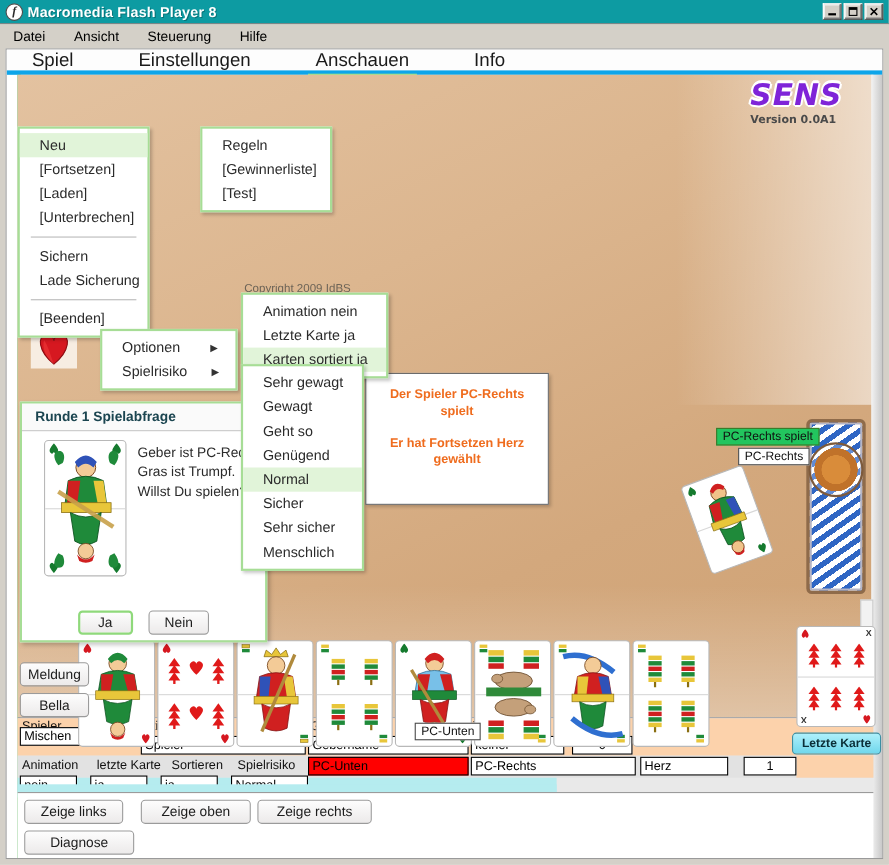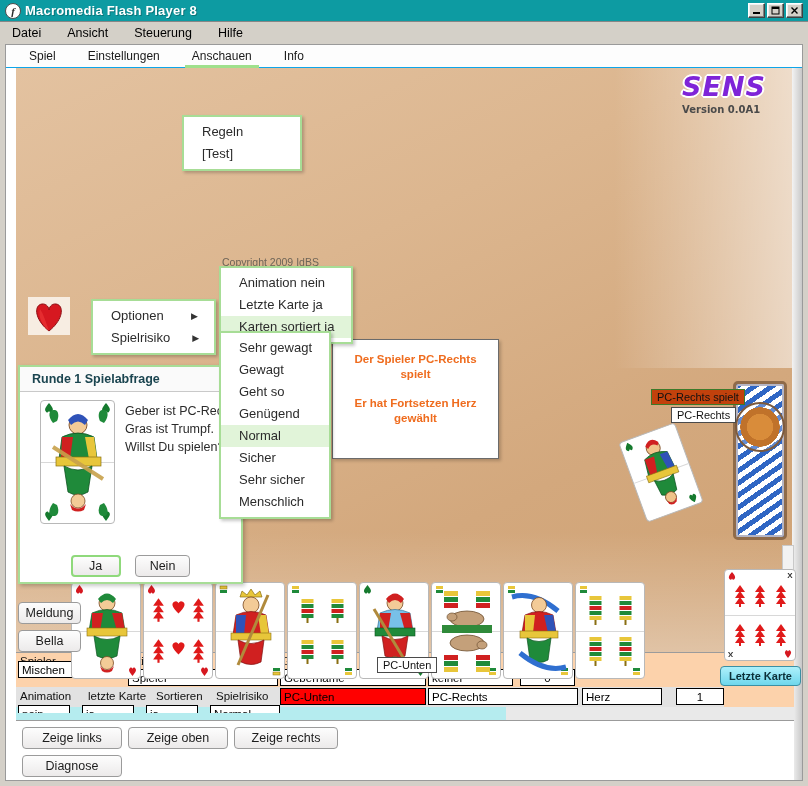--- a/index.html
+++ b/index.html
@@ -70,23 +70,23 @@
     position: absolute; left: 5px; top: 44px;
     width: 798px; height: 737px;
     background: #ffffff;
     border: 1px solid #9a9a9a;
     overflow: hidden;
   }
   .stage-menubar {
     position: absolute; left: 0; top: 0; width: 798px; height: 23px;
     background: #fdfdfd;
     display: flex; align-items: center;
-    padding-left: 20px; gap: 26px;
-    font-size: 12px; color: #1a1a1a;
-    border-bottom: 1px solid #0ea5e9;
+    padding-left: 20px; gap: 53px;
+    font-size: 17px; color: #1a1a1a;
+    border-bottom: 4px solid #0ea5e9;
   }
   .stage-menubar .smi { position: relative; padding: 1px 3px; cursor: default; }
   .stage-menubar .smi.active::after {
     content: ""; position: absolute; left: -4px; right: -4px; bottom: -5px;
     height: 4px; background: #9fe08c;
   }
 
   
   .board {
     position: absolute; left: 10px; top: 23px;
@@ -241,21 +241,21 @@
     background: radial-gradient(circle, #d98c3a 0 40%, #c0722a 41% 60%, rgba(255,255,255,.25) 61%);
     border:2px solid #7d5a3c;
   }
 
   .label-chip {
     position: absolute;
     background: #ffffff; border: 1px solid #4a4a4a;
     font-size: 11px; padding: 1px 5px; color: #111;
     white-space: nowrap; z-index: 20;
   }
-  .label-chip.green { background: #c2410c; border-color:#3c7a2a; font-weight:normal; }
+  .label-chip.green { background: #22c55e; border-color:#3c7a2a; font-weight:normal; }
 
   .heart-icon {
     position: absolute; left: 22px; top: 252px;
     width: 42px; height: 38px;
     background: #f7ede2;
     z-index: 12;
   }
 
   
   .side-btns { position: absolute; left: 12px; top: 557px; z-index: 14; }
@@ -805,23 +805,35 @@
           <div>Gras ist Trumpf.</div>
           <div>Willst Du spielen?</div>
         </div>
       </div>
       <div class="dialog-btns">
         <div class="btn hl">Ja</div>
         <div class="btn">Nein</div>
       </div>
     </div>
 
+    <div class="dd" style="left:10px; top:70px; width:120px;">
+      <div class="dd-item sel">Neu</div>
+      <div class="dd-item">[Fortsetzen]</div>
+      <div class="dd-item">[Laden]</div>
+      <div class="dd-item">[Unterbrechen]</div>
+      <div class="dd-sep"></div>
+      <div class="dd-item">Sichern</div>
+      <div class="dd-item">Lade Sicherung</div>
+      <div class="dd-sep"></div>
+      <div class="dd-item">[Beenden]</div>
+    </div>
 
     <div class="dd" style="left:176px; top:70px; width:120px;">
       <div class="dd-item">Regeln</div>
+      <div class="dd-item">[Gewinnerliste]</div>
       <div class="dd-item">[Test]</div>
     </div>
 
     <div class="dd" style="left:85px; top:254px; width:125px;">
       <div class="dd-item">
         <span>Optionen</span>
         <span class="dd-arrow">▶</span>
       </div>
       <div class="dd-item">
         <span>Spielrisiko</span>
@@ -885,20 +897,20 @@
       <div class="band-cyan" style="left:0; top:54px; width:490px; height:14px;"></div>
       <div class="field" style="left:2px;   top:52px; width:52px;">nein</div>
       <div class="field" style="left:66px;  top:52px; width:52px;">ja</div>
       <div class="field" style="left:130px; top:52px; width:52px;">ja</div>
       <div class="field" style="left:194px; top:52px; width:70px;">Normal</div>
     </div>
 
     <div style="position:absolute;left:10px;top:668px;width:490px;height:12px;background:#b5ecef;"></div>
 
     <div class="bottom-panel">
-      <div class="btn" style="left:6px;   top:6px;  width:100px;">Zeige links</div>
+      <div class="btn" style="left:6px;   top:6px;  width:90px;">Zeige links</div>
       <div class="btn" style="left:112px; top:6px;  width:100px;">Zeige oben</div>
       <div class="btn" style="left:218px; top:6px;  width:104px;">Zeige rechts</div>
       <div class="btn" style="left:6px;   top:34px; width:100px;">Diagnose</div>
     </div>
 
   </div>
 </div>
 
 </body></html>

